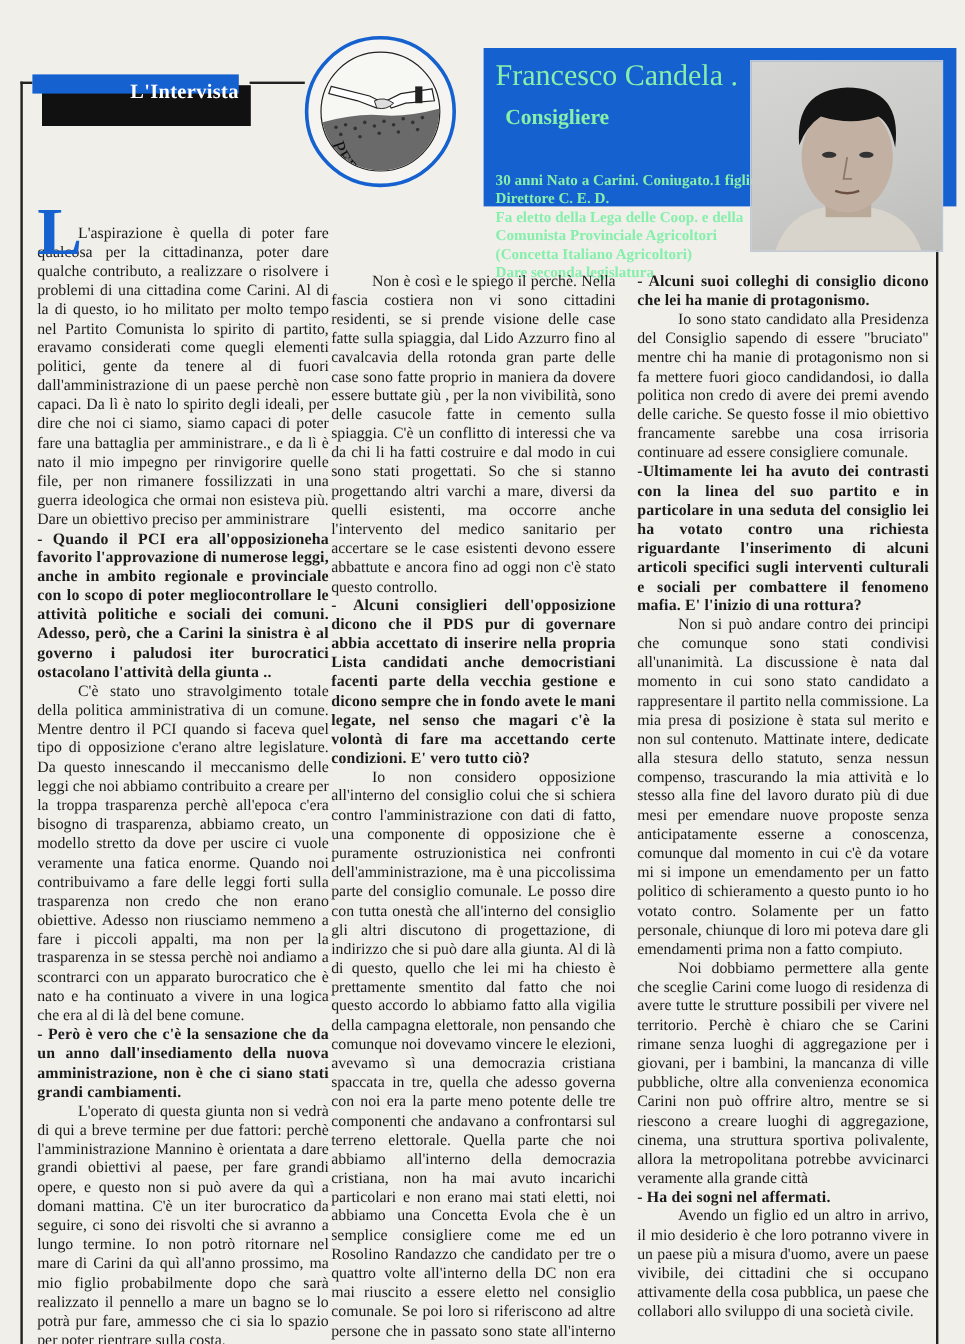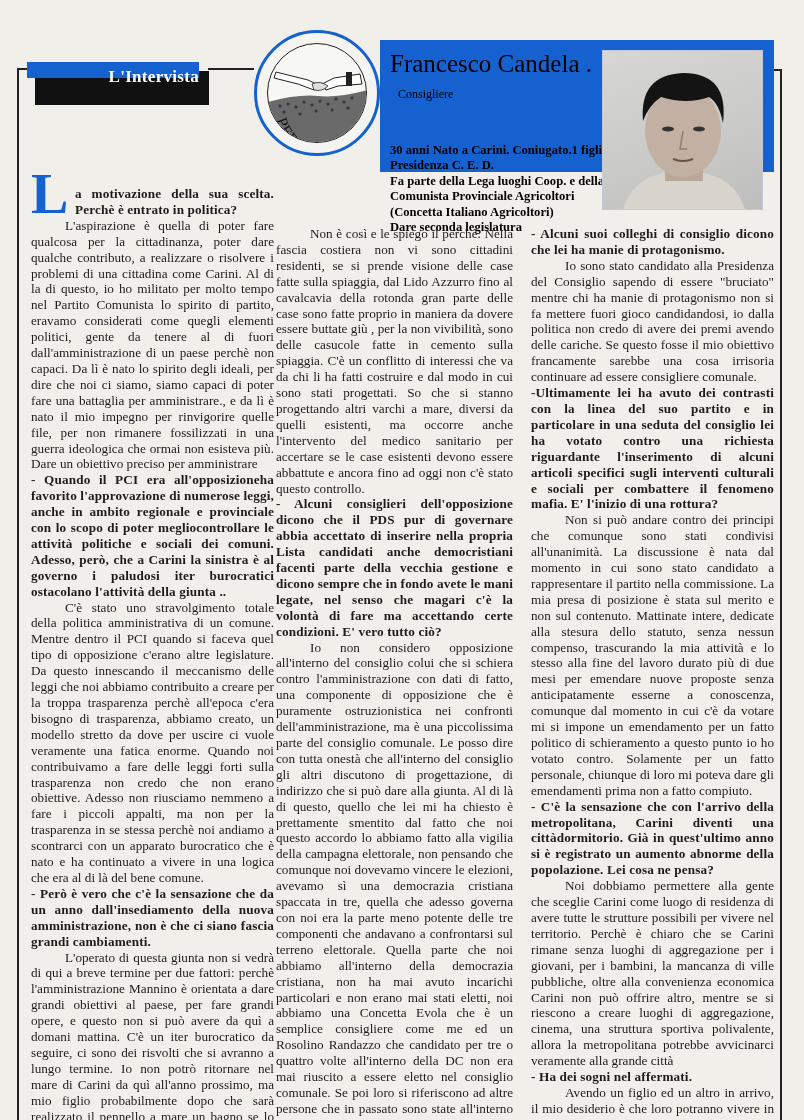--- a/index.html
+++ b/index.html
@@ -35,25 +35,25 @@
     box-sizing: border-box; overflow: hidden;
   }
   .logo-inner {
     position: absolute; left: 10px; top: 10px; width: 100px; height: 100px;
     border-radius: 50%; border: 1.5px solid #222; box-sizing: border-box; overflow: hidden; background: #f7f7f3;
   }
   .logo svg { position: absolute; left: 0; top: 0; }
 
   
   .profile {
-    position: absolute; left: 380px; top: 40px; width: 394px; height: 132px;
-    background: #1461cf; color: #000000;
+    position: absolute; left: 403px; top: 40px; width: 394px; height: 132px;
+    background: #1461cf; color: #86efac;
   }
   .profile-name { position: absolute; left: 10px; top: 10px; font-size: 25px; font-weight: normal; white-space: nowrap; }
-  .profile-role { position: absolute; left: 18px; top: 47px; font-size: 12px; font-weight: normal; }
+  .profile-role { position: absolute; left: 18px; top: 47px; font-size: 18px; font-weight: bold; }
   .profile-bio { position: absolute; left: 10px; top: 103px; font-size: 12.6px; font-weight: bold; line-height: 15.4px; }
   .profile-bio div { white-space: nowrap; }
   .photo {
     position: absolute; left: 222px; top: 10px; width: 159px; height: 158px;
     background: linear-gradient(160deg, #d6d6d4 0%, #c9c9c7 60%, #bdbdbb 100%);
     border: 1px solid #bfc9d8; overflow: hidden;
   }
 
   
   .col { position: absolute; font-size: 13.2px; line-height: 15.9px; text-align: justify; }
@@ -124,22 +124,22 @@
         </text>
       </svg>
     </div>
   </div>
 
   <div class="profile">
     <div class="profile-name">Francesco Candela .</div>
     <div class="profile-role">Consigliere</div>
     <div class="profile-bio">
       <div>30 anni  Nato a Carini. Coniugato.1 figlio.</div>
-      <div>Presidenza   C. E. D.</div>
-      <div> Fa parte della Lega luoghi Coop. e della</div>
+      <div>Direttore   C. E. D.</div>
+      <div> Fa eletto della Lega delle Coop. e della</div>
       <div>Comunista Provinciale Agricoltori</div>
       <div>(Concetta Italiano Agricoltori)</div>
       <div>Dare  seconda legislatura</div>
     </div>
     <div class="photo">
       <svg width="159" height="158" viewBox="0 0 159 158">
         <path d="M20 158 Q30 128 60 122 L100 122 Q132 128 142 158 Z" fill="#d8d4cc"></path>
         <rect x="62" y="100" width="38" height="30" fill="#b9a999"></rect>
         <ellipse cx="80" cy="80" rx="38" ry="46" fill="#c2b1a2"></ellipse>
         <path d="M40 70 Q36 24 80 22 Q126 22 120 72 Q116 52 106 46 Q84 54 58 46 Q46 54 40 70 Z" fill="#141414"></path>
@@ -147,41 +147,39 @@
         <ellipse cx="96" cy="78" rx="6" ry="2.5" fill="#333"></ellipse>
         <path d="M80 80 L77 98 L84 98" stroke="#8d7a6a" stroke-width="1.5" fill="none"></path>
         <path d="M70 108 Q80 112 90 108" stroke="#6a5040" stroke-width="2" fill="none"></path>
       </svg>
     </div>
   </div>
 
   <div class="col col1">
     <p class="q dropcap-line">
       <span class="dropcap">L</span>
-      <span>a  motivazione della sua scelta. Perchè è entrato in politica?</span>
     </p>
     <p class="a">L'aspirazione è quella di poter fare qualcosa per la cittadinanza, poter dare qualche contributo, a realizzare o risolvere i problemi di una cittadina come Carini. Al di la di questo, io ho militato per molto tempo nel Partito Comunista  lo spirito di partito, eravamo considerati come quegli elementi politici, gente da tenere al di fuori dall'amministrazione di un paese perchè non capaci. Da lì è nato lo spirito degli ideali, per dire che noi ci siamo, siamo capaci di poter fare una battaglia per amministrare., e da lì è nato il mio impegno per rinvigorire quelle file, per non rimanere fossilizzati in una guerra ideologica che ormai non esisteva più. Dare un obiettivo preciso  per amministrare</p>
     <p class="q">- Quando il PCI  era all'opposizioneha favorito l'approvazione di numerose leggi, anche in ambito regionale e provinciale con lo scopo di poter megliocontrollare le attività politiche e sociali dei comuni. Adesso, però, che a Carini la sinistra è al governo i paludosi iter burocratici ostacolano l'attività della giunta ..</p>
     <p class="a">C'è stato uno stravolgimento totale della politica amministrativa di un comune. Mentre  dentro il PCI quando si faceva quel tipo di opposizione c'erano altre legislature. Da questo innescando il meccanismo delle leggi che noi abbiamo contribuito a creare per la troppa trasparenza perchè all'epoca c'era bisogno di  trasparenza,  abbiamo creato, un modello stretto da dove per uscire ci vuole veramente una fatica enorme.  Quando noi contribuivamo a fare delle leggi forti sulla trasparenza non credo  che non erano obiettive. Adesso non riusciamo nemmeno  a fare i piccoli appalti, ma non per la trasparenza in se stessa perchè noi  andiamo a scontrarci con un apparato burocratico che è nato e ha continuato a vivere in una logica che era al di là del bene comune.</p>
-    <p class="q">- Però è vero che c'è la sensazione che da un anno dall'insediamento della nuova amministrazione, non è che  ci siano fascia grandi cambiamenti.</p>
+    <p class="q">- Però è vero che c'è la sensazione che da un anno dall'insediamento della nuova amministrazione, non è che  ci siano stati grandi cambiamenti.</p>
     <p class="a">L'operato di questa giunta non si vedrà di qui a breve termine per due fattori: perchè l'amministrazione Mannino è orientata a dare grandi obiettivi al paese, per fare grandi opere, e questo non si può avere da quì a domani mattina. C'è un iter burocratico da seguire, ci sono dei risvolti che si avranno a lungo termine. Io non potrò ritornare nel mare di Carini da quì all'anno prossimo, ma mio figlio probabilmente dopo che sarà realizzato il pennello a mare un bagno  se lo potrà pur fare, ammesso che ci sia lo spazio per poter rientrare sulla costa.</p>
 
   </div>
 
   <div class="col col2">
     <p class="a">Non è così e le spiego il perchè. Nella fascia costiera non vi sono cittadini residenti, se si prende visione delle case fatte sulla spiaggia, dal Lido Azzurro fino al cavalcavia della rotonda gran parte delle case sono fatte proprio in maniera da dovere essere buttate giù , per la non vivibilità, sono delle casucole fatte in cemento sulla spiaggia. C'è un conflitto di interessi che va da chi li ha fatti costruire e dal modo in cui  sono stati progettati. So che si stanno progettando altri varchi a mare, diversi da quelli esistenti, ma occorre anche l'intervento del medico sanitario per accertare se le case esistenti devono essere abbattute e ancora fino ad oggi non c'è stato questo controllo.</p>
     <p class="q">- Alcuni consiglieri dell'opposizione dicono che il PDS pur di governare abbia accettato di inserire nella propria Lista  candidati anche democristiani facenti parte della vecchia gestione e dicono sempre che in fondo avete le mani legate, nel senso che magari c'è la volontà di fare ma accettando certe condizioni. E'  vero tutto ciò?</p>
     <p class="a">Io non considero opposizione all'interno del consiglio colui che si schiera contro l'amministrazione con dati di fatto, una componente di opposizione che è puramente ostruzionistica nei confronti dell'amministrazione, ma è una piccolissima parte del consiglio comunale. Le posso dire con tutta onestà che all'interno del consiglio  gli altri discutono di progettazione, di indirizzo che si può dare alla giunta. Al di là di questo, quello che lei mi ha chiesto è prettamente smentito dal fatto che noi questo accordo lo abbiamo fatto alla vigilia della campagna elettorale, non pensando che comunque noi dovevamo vincere le elezioni, avevamo sì una democrazia cristiana spaccata in tre, quella che adesso governa con noi era la parte meno potente delle tre componenti  che andavano a confrontarsi sul terreno elettorale. Quella parte che noi abbiamo all'interno della democrazia cristiana, non ha mai avuto incarichi particolari e non erano mai stati eletti, noi abbiamo una Concetta Evola che è un semplice consigliere come me ed un Rosolino Randazzo che candidato per tre o quattro volte all'interno della DC non era mai riuscito a essere eletto nel consiglio comunale. Se poi loro si riferiscono ad altre persone che in passato sono state all'interno di "Insieme per Carini" questa grande vittoria elettorale non l'hanno avuta, perchè noi come partito di opposizione ci siamo affermati come li-</p>
   </div>
 
   <div class="col col3">
     <p class="q">- Alcuni suoi colleghi di consiglio  dicono che lei ha manie di protagonismo.</p>
     <p class="a">Io sono stato candidato alla Presidenza del Consiglio sapendo di essere "bruciato" mentre chi ha manie di protagonismo non si fa mettere fuori gioco candidandosi, io dalla politica non credo di avere dei premi avendo delle cariche. Se questo fosse il mio  obiettivo  francamente sarebbe una cosa irrisoria continuare ad essere consigliere comunale.</p>
     <p class="q">-Ultimamente lei ha avuto dei contrasti con la linea del suo partito e in particolare in una seduta del consiglio lei ha votato contro una richiesta riguardante l'inserimento di alcuni articoli specifici sugli interventi culturali e sociali per combattere il fenomeno mafia. E' l'inizio di una rottura?</p>
     <p class="a">Non si può andare contro  dei principi che comunque sono stati condivisi all'unanimità. La discussione è nata  dal momento in cui sono stato candidato a rappresentare il partito nella commissione. La mia presa di posizione è stata sul merito e non sul contenuto. Mattinate intere, dedicate alla stesura dello statuto, senza nessun compenso, trascurando la mia attività e lo stesso alla fine del lavoro durato più di due mesi per  emendare nuove proposte senza anticipatamente esserne a conoscenza, comunque  dal momento in cui c'è da votare mi si impone un emendamento per un fatto politico di schieramento a questo punto io ho votato contro. Solamente per un fatto personale, chiunque di loro mi poteva dare gli emendamenti prima non a fatto compiuto.</p>
-    <p class="q">- C'è la sensazione che con l'arrivo della metropolitana, Carini diventi una cittàdormitorio. Già in quest'ultimo anno si è registrato un aumento abnorme della popolazione. Lei cosa ne pensa?</p>
     <p class="a">Noi dobbiamo permettere alla gente che sceglie Carini come luogo di residenza di avere tutte le strutture possibili per vivere nel territorio. Perchè è chiaro che se Carini rimane senza luoghi di aggregazione per i giovani, per i bambini, la mancanza di ville pubbliche,  oltre alla convenienza economica Carini non può offrire altro, mentre se si riescono a creare luoghi di aggregazione, cinema, una struttura sportiva polivalente, allora la metropolitana potrebbe avvicinarci veramente alla grande città</p>
     <p class="q">- Ha dei sogni nel affermati.</p>
     <p class="a">Avendo un figlio ed un altro in arrivo,  il mio desiderio è che loro potranno vivere in un paese più a misura d'uomo, avere un paese vivibile, dei cittadini che si occupano attivamente della cosa pubblica, un paese che collabori allo sviluppo di una società civile.</p>
 
   </div>
 
 </div>
 
 </body></html>

